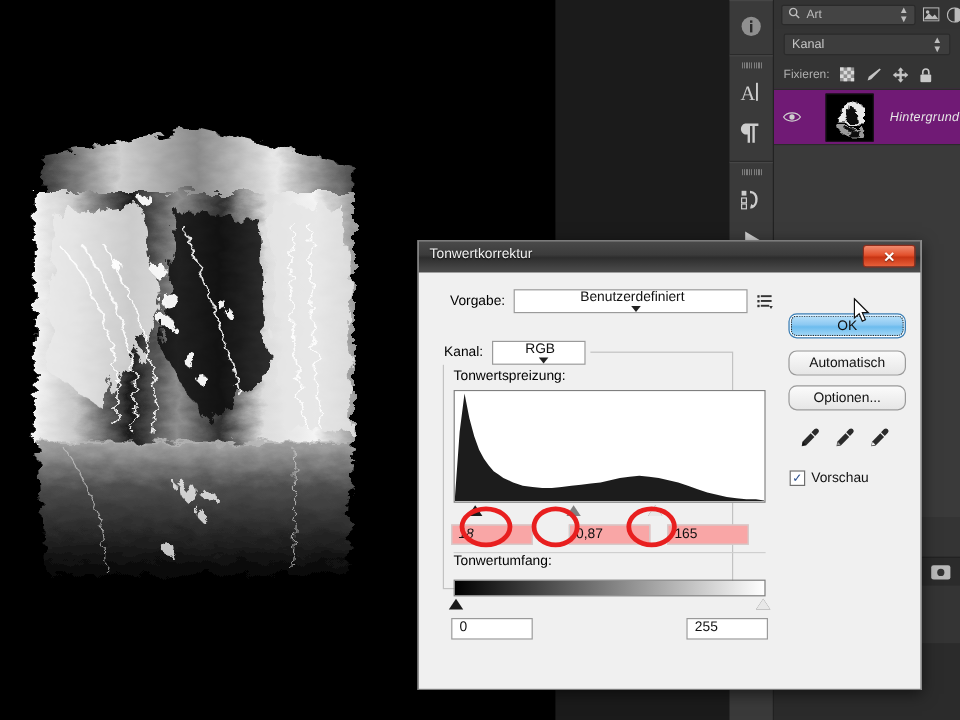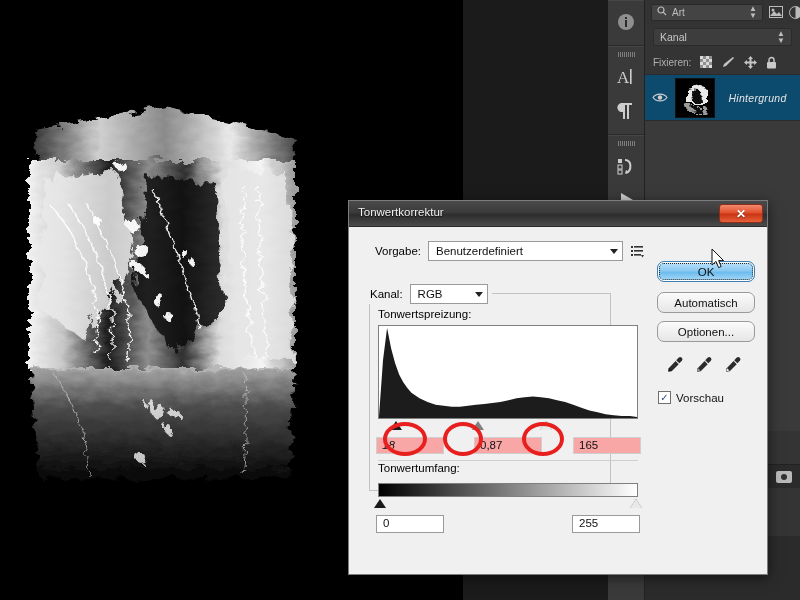--- a/index.html
+++ b/index.html
@@ -80,22 +80,22 @@
   .blend-select .lbl { flex:1; }
 
   .lp-lockrow {
     height: 24px; display:flex; align-items:center; gap:9px; padding:0 8px;
     color:#b0b0b0; font-size:10px;
   }
   .lock-ico { display:flex; align-items:center; color:#b4b4b4; }
 
   .layer-row {
     height: 47px; display:flex; align-items:center;
-    background:#0c4a6e;
-    border-top:1px solid #2b2b2b; border-bottom:1px solid #2b2b2b;
+    background:#701a75;
+    border-top:1px solid #2b2b2b; border-bottom:1px solid #2b2b2b;gap:13px;
   }
   .eye-cell { width:30px; display:flex; align-items:center; justify-content:center; color:#cfcfcf; }
   .layer-thumb {
     width:40px; height:40px; background:#000; border:1px solid #111;
     overflow:hidden; position:relative; flex:0 0 40px;
   }
   .layer-name {
     flex:1; text-align:center; color:#e6e6e6; font-size:10.5px; font-style:italic;
     letter-spacing:.3px;
   }
@@ -146,21 +146,21 @@
     text-shadow:0 1px 1px rgba(0,0,0,.5);
   }
 
   #dlg-body { position:relative; width:100%; height:349px; padding:10px 12px; }
 
   .row-preset { display:flex; align-items:center; gap:7px; margin:4px 0 0 0; }
   .lbl-right { width:60px; text-align:right; font-size:11.5px; color:#000; }
   .combo {
     height:20px; background:#fff; border:1px solid #9a9a9a;
     display:flex; align-items:center; padding:0 4px 0 7px;
-    font-size:11.5px; color:#111;
+    font-size:11.5px; color:#111;flex-direction:column;
   }
   .combo .val { flex:1; }
   .caret { width:0;height:0;border-left:4px solid transparent;border-right:4px solid transparent;
            border-top:5px solid #222; margin-left:6px; }
   #preset-combo { width:195px; }
   #preset-menu-ico { width:16px; height:16px; display:flex; align-items:center; justify-content:center; color:#333;}
 
   #group {
     position:absolute; left:20px; top:66px; width:242px; height:198px;
     border:1px solid #c2c2c2;
@@ -184,21 +184,21 @@
   .tri.black { border-bottom:9px solid #1a1a1a; }
   .tri.gray  { border-bottom:9px solid #808080; }
   .tri.white { border-bottom:9px solid #e8e8e8; filter: drop-shadow(0 0 0.5px #555); }
 
   .infield {
     position:absolute; height:17px; background:#f9a6a6; border:1px solid #cfcfcf;
     font-size:11.5px; color:#111; padding:1px 0 0 5px;
   }
   #in-black { left:6px;  top:143px; width:68px;font-style:italic; }
   #in-gray  { left:104px;top:143px; width:68px; }
-  #in-white { left:203px;top:143px; width:68px; }
+  #in-white { left:186px;top:143px; width:68px; }
 
   #divider { position:absolute; left:8px; top:166px; width:260px; height:1px; background:#cfcfcf; }
   #lbl-umfang { position:absolute; left:8px; top:168px; }
 
   #ramp { position:absolute; left:8px; top:189px; width:260px; height:14px;
           background: linear-gradient(to right,#000,#fff); border:1px solid #7f7f7f; }
   #out-track { position:absolute; left:8px; top:203px; width:260px; height:14px; }
   .outfield {
     position:absolute; top:221px; height:18px; width:68px; background:#fff;
     border:1px solid #9a9a9a; font-size:11.5px; color:#111; padding:1px 0 0 6px;

